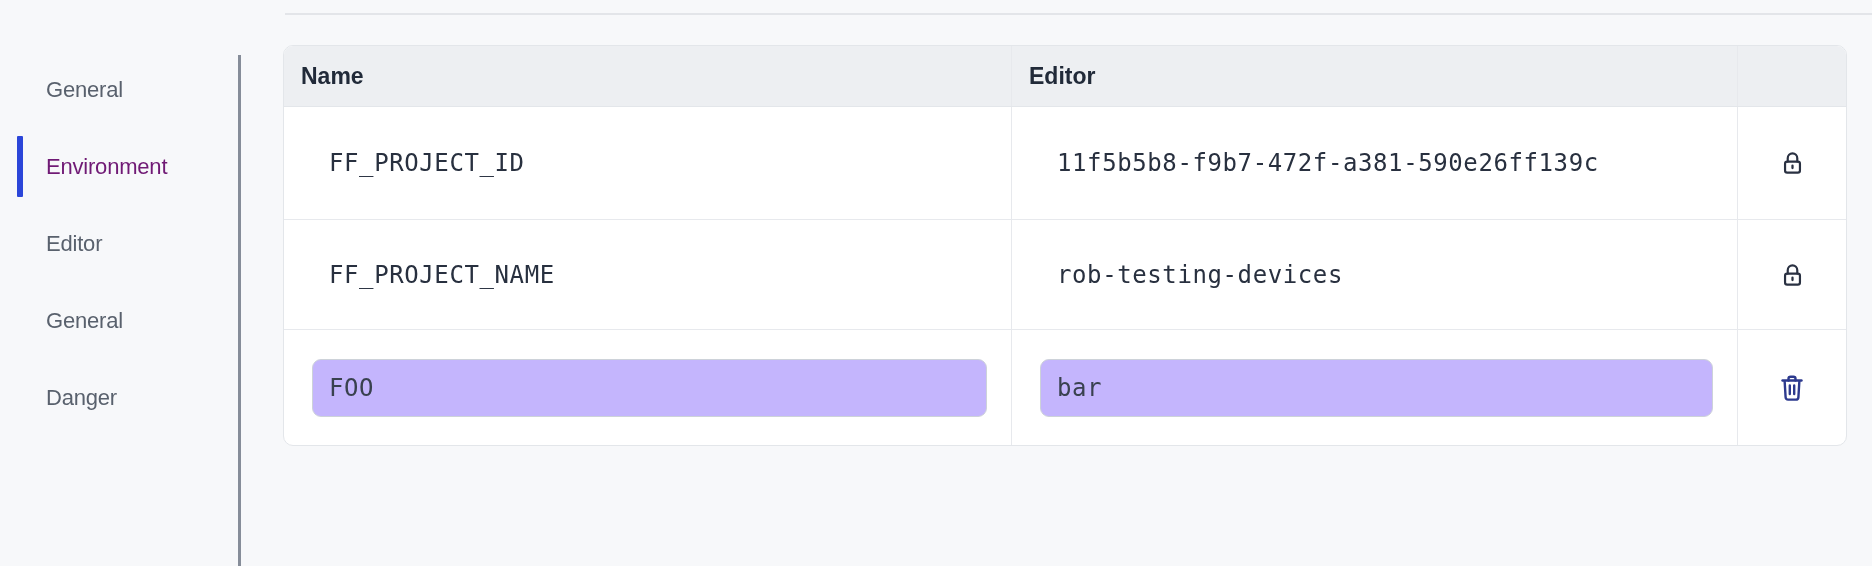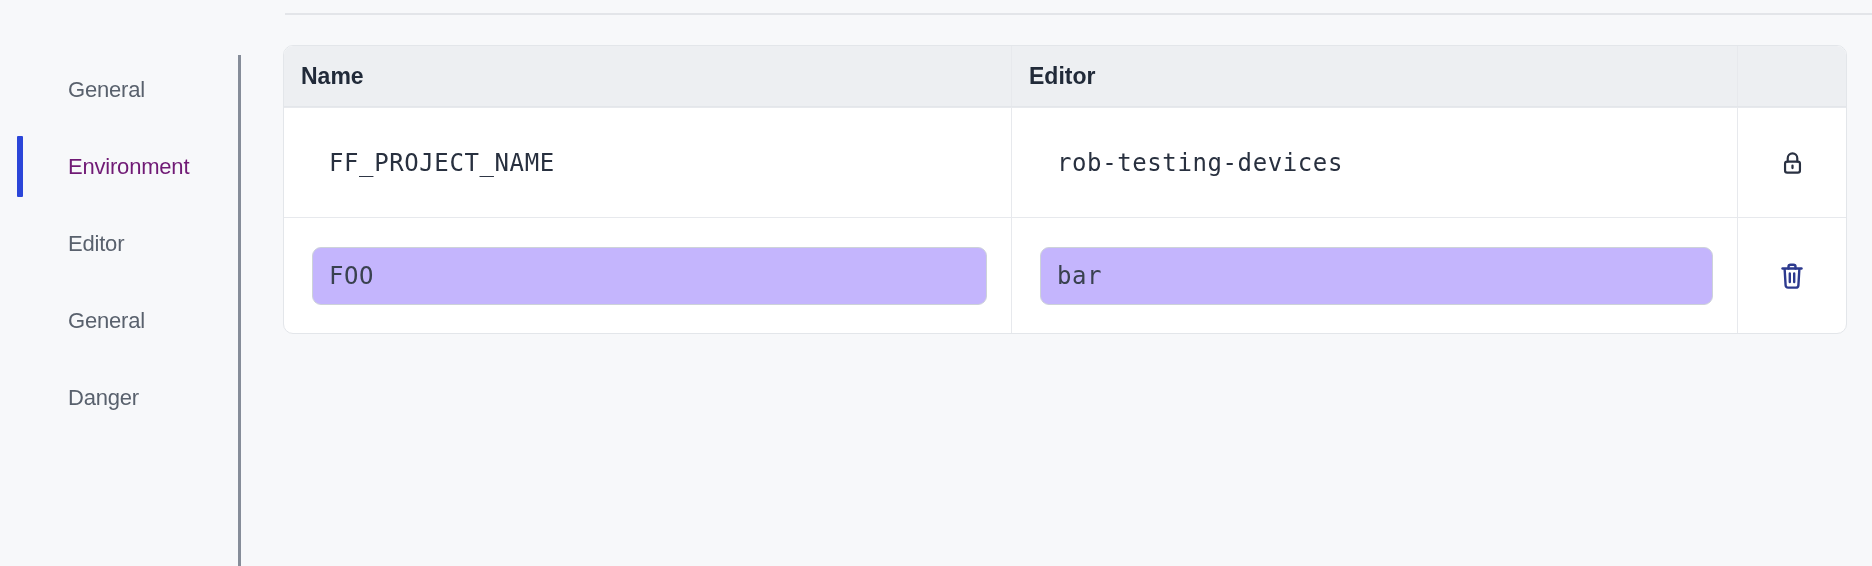--- a/index.html
+++ b/index.html
@@ -22,21 +22,21 @@
     position: absolute;
     left: 0; top: 59px;
     width: 238px;
   }
   .nav-item {
     position: relative;
     height: 61px;
     margin-bottom: 16px;
     display: flex;
     align-items: center;
-    padding-left: 68px;
+    padding-left: 46px;
     font-size: 22px;
     letter-spacing: -0.2px;
     color: #59616d;
     cursor: pointer;
   }
   .nav-item.active { color: #701a75; }
   .active-bar {
     position: absolute;
     left: 17px; top: 0;
     width: 6px; height: 61px;
@@ -160,20 +160,35 @@
   <div class="title-rule"></div>
 
   <div class="env-table">
 
     <div class="t-row header">
       <div class="cell col-name">Name</div>
       <div class="cell col-value">Editor</div>
       <div class="cell col-actions"></div>
     </div>
 
+    <div class="t-row r1">
+      <div class="cell col-name">
+        <span class="mono-text">FF_PROJECT_ID</span>
+      </div>
+      <div class="cell col-value">
+        <span class="mono-text">11f5b5b8-f9b7-472f-a381-590e26ff139c</span>
+      </div>
+      <div class="cell col-actions">
+        <svg class="icon-lock" width="21" height="26" viewBox="0 0 22 27" fill="none">
+          <path d="M6 12 V8.5 a5 5 0 0 1 10 0 V12" stroke="currentColor" stroke-width="2.3" stroke-linecap="round"></path>
+          <rect x="3.2" y="12" width="15.6" height="11.6" rx="2.2" stroke="currentColor" stroke-width="2.3"></rect>
+          <path d="M11 16.4 v2.4" stroke="currentColor" stroke-width="2.4" stroke-linecap="round"></path>
+        </svg>
+      </div>
+    </div>
 
     <div class="t-row r2">
       <div class="cell col-name">
         <span class="mono-text">FF_PROJECT_NAME</span>
       </div>
       <div class="cell col-value">
         <span class="mono-text">rob-testing-devices</span>
       </div>
       <div class="cell col-actions">
         <svg class="icon-lock" width="21" height="26" viewBox="0 0 22 27" fill="none">

